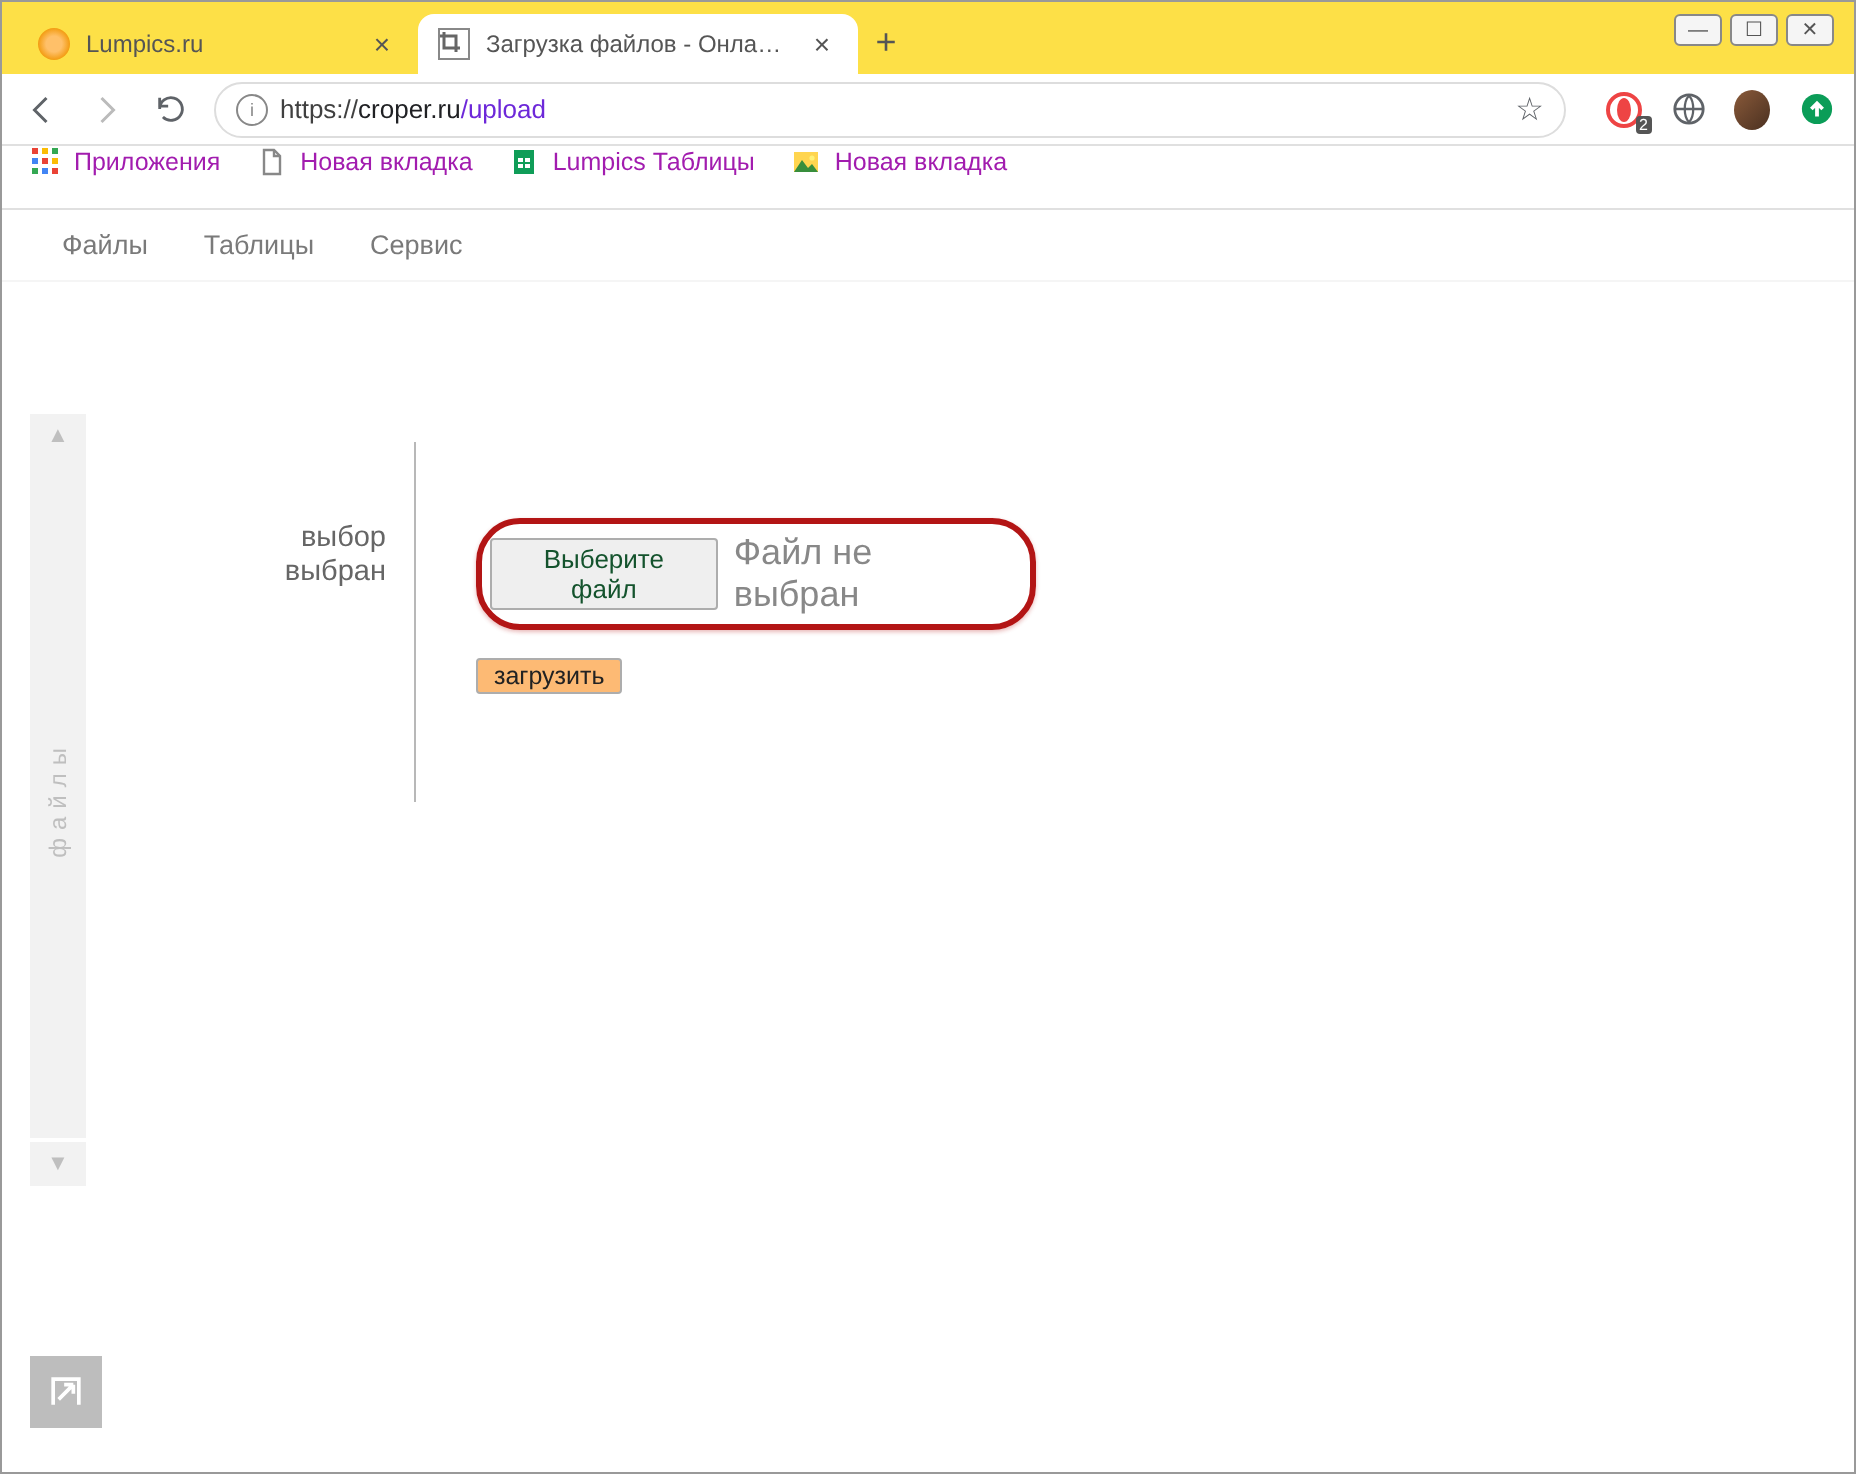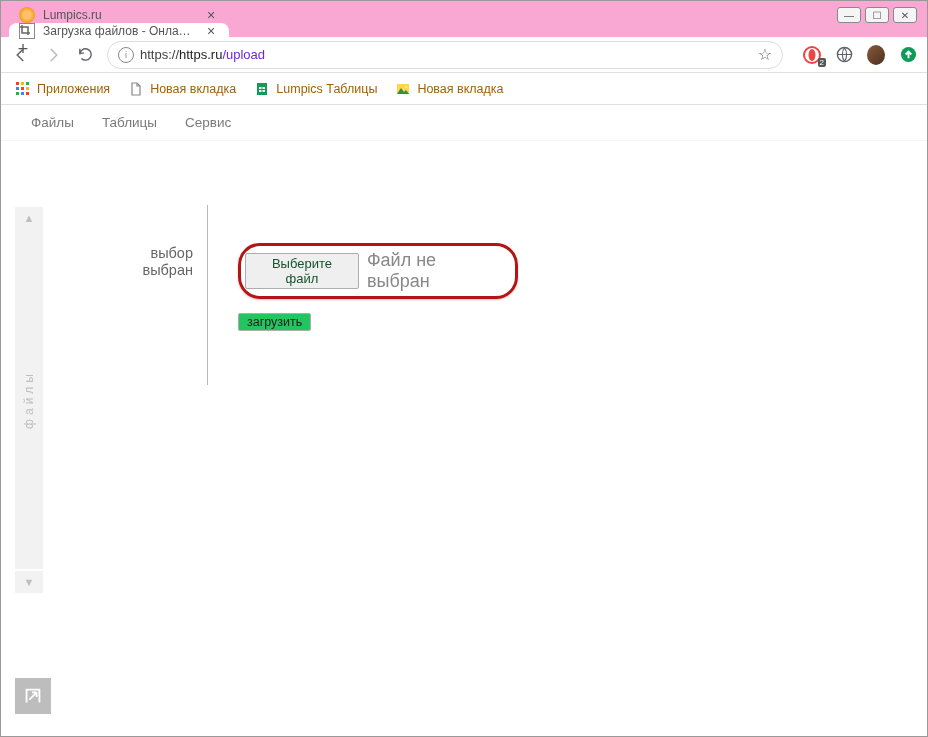--- a/index.html
+++ b/index.html
@@ -1,20 +1,20 @@
 <!DOCTYPE html>
 <html><head>
 <meta charset="utf-8">
 <style>
 * { box-sizing: border-box; margin: 0; padding: 0; }
 body { font-family: Arial, sans-serif; background: #fff; width: 928px; height: 737px; border: 1px solid #999; position: relative; overflow: hidden; }
 .win-controls { position: absolute; top: 6px; right: 10px; display: flex; gap: 4px; }
 .win-btn { width: 24px; height: 16px; border: 1px solid #888; border-radius: 3px; background: #f5f5f5; display: flex; align-items: center; justify-content: center; font-size: 10px; color: #555; cursor: default; }
 
-.tabstrip { height: 36px; background: #f9a8d4; display: flex; padding-left: 8px; padding-top: 6px; flex-direction: column; }
+.tabstrip { height: 36px; background: #fde047; display: flex; padding-left: 8px; padding-top: 6px; }
 .tab { height: 30px; display: flex; align-items: center; padding: 0 10px; min-width: 200px; max-width: 220px; border-top-left-radius: 8px; border-top-right-radius: 8px; font-size: 12px; color: #555; gap: 8px; position: relative; }
 .tab.active { background: #fff; }
 .tab.inactive { background: transparent; }
 .tab-favicon { width: 16px; height: 16px; border-radius: 50%; flex-shrink: 0; }
 .tab-title { flex: 1; white-space: nowrap; overflow: hidden; text-overflow: ellipsis; }
 .tab-close { color: #555; font-size: 14px; cursor: default; width: 16px; text-align: center; }
 .newtab { width: 28px; height: 28px; display: flex; align-items: center; justify-content: center; color: #555; font-size: 18px; cursor: default; }
 
 .toolbar { height: 36px; background: #fff; border-bottom: 1px solid #e0e0e0; display: flex; align-items: center; padding: 0 10px; gap: 12px; }
 .nav-btn { width: 20px; height: 20px; display: flex; align-items: center; justify-content: center; color: #5f6368; cursor: default; }
@@ -24,43 +24,43 @@
 .url-text { flex: 1; }
 .url-scheme { color: #404040; }
 .url-host { color: #202124; }
 .url-path { color: #6d28d9; }
 .star { color: #5f6368; font-size: 16px; }
 .ext-icons { display: flex; align-items: center; gap: 14px; margin-left: 8px; }
 .ext-ico { width: 18px; height: 18px; display: flex; align-items: center; justify-content: center; position: relative; }
 .badge { position: absolute; bottom: -3px; right: -5px; background: #555; color: #fff; font-size: 8px; padding: 0 2px; border-radius: 2px; }
 .avatar { width: 20px; height: 20px; border-radius: 50%; background: linear-gradient(135deg,#8a5a3a,#4a3020); }
 
-.bookbar { height: 32px; border-bottom: 1px solid #e0e0e0; display: flex; align-items: center; padding: 0 14px; gap: 18px; font-size: 12.5px; color: #a16207; }
+.bookbar { height: 32px; border-bottom: 1px solid #e0e0e0; display: flex; align-items: flex-start; padding: 0 14px; gap: 18px; font-size: 12.5px; color: #a21caf; }
 .bk { display: flex; align-items: center; gap: 6px; cursor: default; }
 .bk-ico { width: 16px; height: 16px; display: flex; align-items: center; justify-content: center; }
 
 .site-menu { height: 36px; display: flex; align-items: center; padding: 0 30px; gap: 28px; font-size: 13.5px; color: #7a7a7a; border-bottom: 1px solid rgba(0,0,0,0.04);}
 .site-menu span { cursor: default; }
 
 .content { position: relative; height: calc(100% - 148px); background: #fff; }
 
 .side-handle { position: absolute; left: 14px; top: 88px; width: 28px; height: 340px; background: #f2f2f2; display: flex; align-items: center; justify-content: center; writing-mode: vertical-rl; color: #bfbfbf; font-size: 12px; letter-spacing: 4px; text-align: center; }
 .side-arrow { position: absolute; left: 14px; width: 28px; height: 22px; background: #f2f2f2; color: #bfbfbf; display: flex; align-items: center; justify-content: center; font-size: 11px; }
 .side-arrow.up { top: 66px; }
 .side-arrow.down { top: 430px; }
 
-.upload-block { position: absolute; left: 130px; top: 64px; display: flex; }
+.upload-block { position: absolute; left: 130px; top: 80px; display: flex; }
 .upload-label { width: 76px; text-align: right; color: #666; font-size: 14.5px; line-height: 17px; padding-top: 40px; padding-right: 14px; }
 .upload-divider { width: 1px; background: #b8b8b8; height: 180px; }
 .upload-controls { padding-left: 30px; padding-top: 38px; }
 
 .file-row { display: flex; align-items: center; border: 3px solid #b31515; border-radius: 22px; padding: 4px 12px 4px 4px; width: 280px; box-shadow: 0 1px 2px rgba(179,21,21,0.3); }
 .choose-btn { background: #efefef; border: 1px solid #adadad; border-radius: 2px; font-size: 13px; padding: 2px 8px; color: #14532d; cursor: default; }
 .file-status { margin-left: 8px; font-size: 18px; color: #888; }
-.upload-btn { margin-top: 14px; background: #22c55e; border: 1px solid #adadad; border-radius: 2px; font-size: 12.5px; padding: 1px 8px; color: #222; cursor: default; }
+.upload-btn { margin-top: 14px; background: #fdba74; border: 1px solid #adadad; border-radius: 2px; font-size: 12.5px; padding: 1px 8px; color: #222; cursor: default; }
 
 .share-corner { position: absolute; left: 14px; bottom: 14px; width: 36px; height: 36px; background: #bdbdbd; display: flex; align-items: center; justify-content: center; color: #fff; }
 </style>
 </head>
 <body>
 
 <div class="win-controls">
   <div class="win-btn">—</div>
   <div class="win-btn">☐</div>
   <div class="win-btn">✕</div>
@@ -96,21 +96,21 @@
       </svg>
   </div>
   <div class="nav-btn">
     <svg width="17" height="17" viewBox="0 0 24 24">
         <path d="M4 12a8 8 0 1 1 2.3 5.6M4 4v6h6" stroke="#5f6368" stroke-width="2" fill="none"></path>
       </svg>
   </div>
   <div class="addressbar">
     <span class="url-secure">i</span>
     <span class="url-text">
-      <span class="url-scheme">https://</span><span class="url-host">https.ru</span><span class="url-path">/upload</span>
+      <span class="url-scheme">https://</span><span class="url-host">croper.ru</span><span class="url-path">/upload</span>
     </span>
     <span class="star">☆</span>
   </div>
   <div class="ext-icons">
     <div class="ext-ico">
       <svg width="18" height="18" viewBox="0 0 18 18">
           <ellipse cx="9" cy="9" rx="8" ry="8" fill="none" stroke="#e44" stroke-width="2"></ellipse>
           <ellipse cx="9" cy="9" rx="3.5" ry="6" fill="#e44"></ellipse>
         </svg>
       <span class="badge">2</span>

